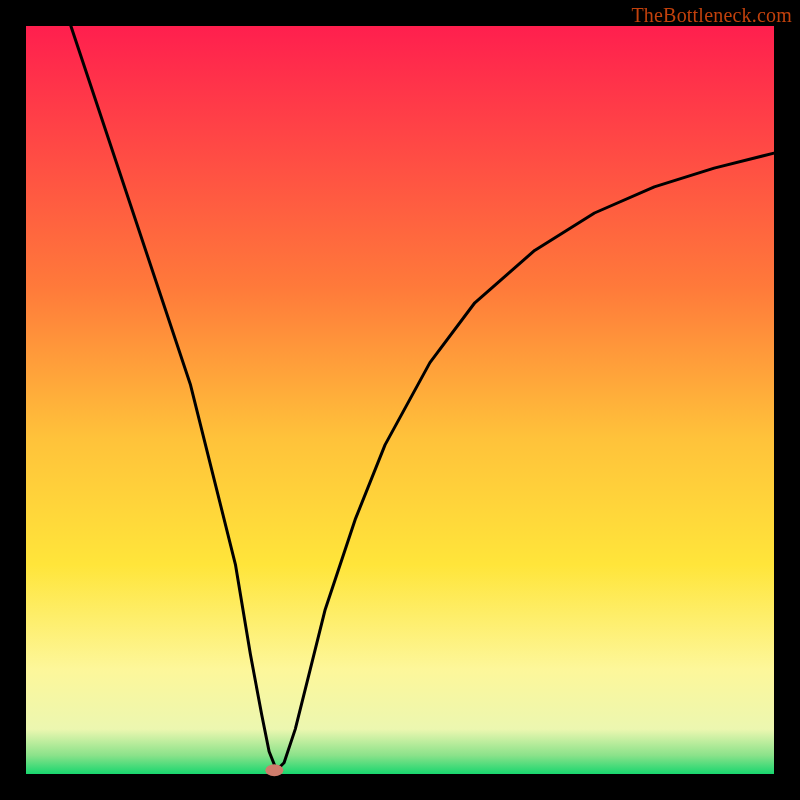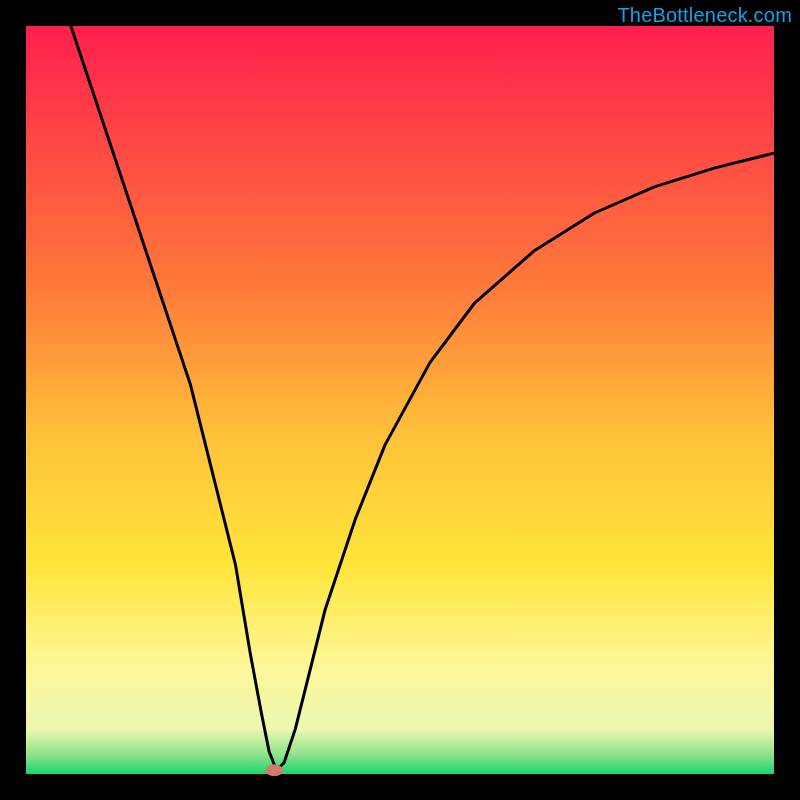--- a/index.html
+++ b/index.html
@@ -16,24 +16,24 @@
     top: 0;
     left: 0;
     width: 800px;
     height: 800px;
   }
   .watermark {
     position: absolute;
     top: 4px;
     right: 8px;
     z-index: 10;
-    font-family: Liberation Sans, sans-serif;
+    font-family: Liberation Serif, serif;
     font-size: 20px;
     font-weight: 500;
-    color: #0ea5e9;
+    color: #c2410c;
     letter-spacing: 0.2px;
   }
   svg {
     display: block;
   }
 </style>
 </head>
 <body>
 
 <div class="chart-container">

